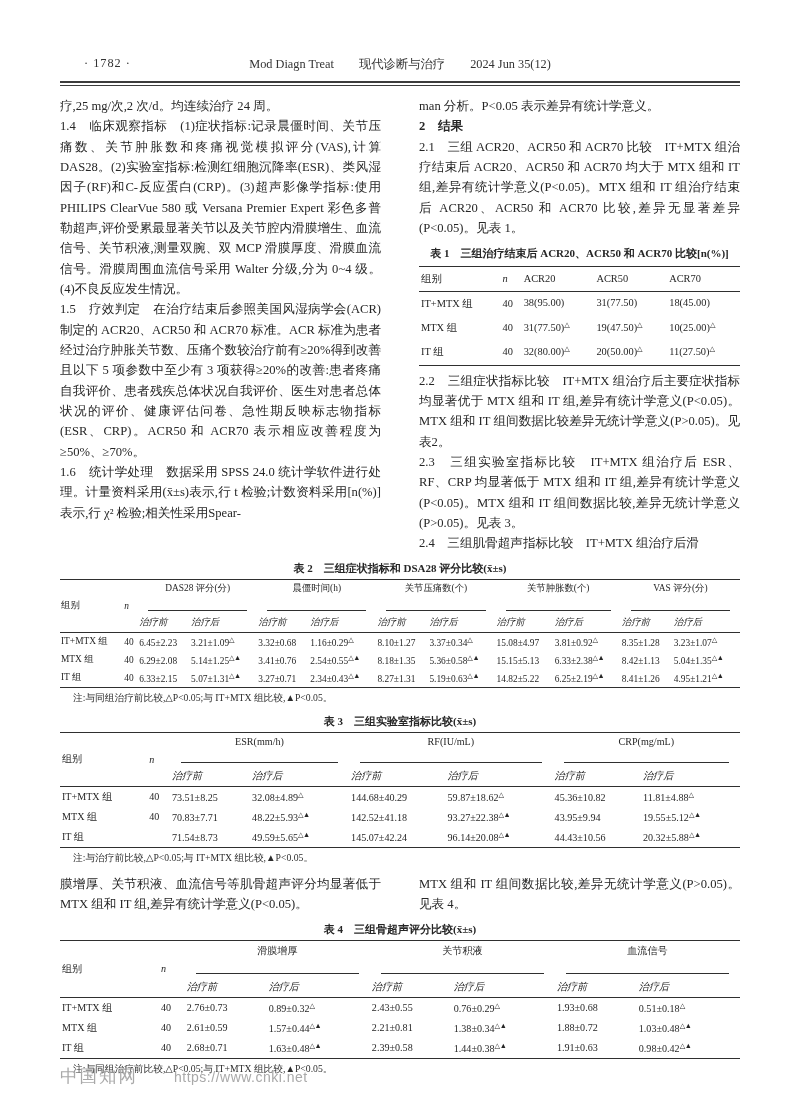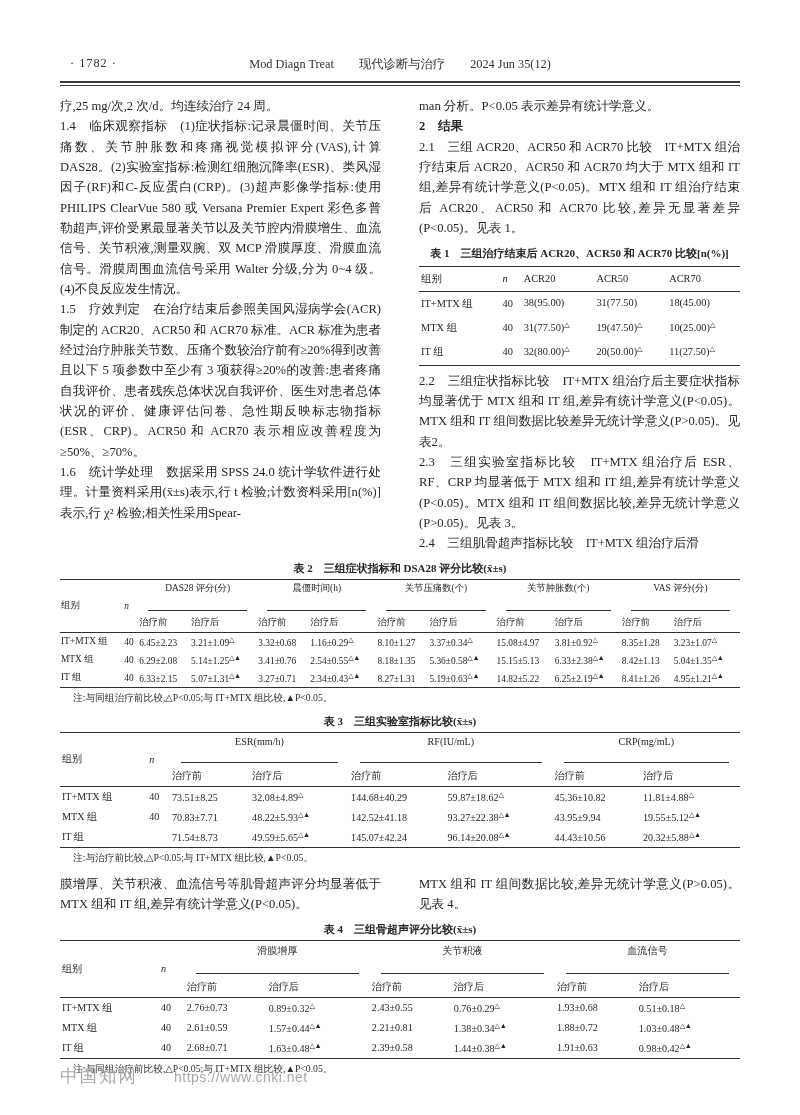--- a/index.html
+++ b/index.html
@@ -6,39 +6,39 @@
   html,body { background:#ffffff; }
   body {
     width:800px; height:1115px; position:relative; overflow:hidden;
     font-family:"Liberation Serif","DejaVu Serif",serif;
     color:#262626;
   }
   .page { position:absolute; inset:0; padding:56px 60px 0 60px; }
 
   
   .hdr { position:relative; height:18px; font-size:12.3px; color:#333; }
-  .hdr .pn { position:absolute; left:10px; top:0; letter-spacing:1px; }
+  .hdr .pn { position:absolute; left:24px; top:0; letter-spacing:1px; }
   .hdr .ctr { text-align:center; }
   .hdr .ctr span { margin:0 11px; }
   .rule { margin-top:7px; height:5px; border-top:2.3px solid #3c3c3c; border-bottom:1.1px solid #3c3c3c; }
 
   
   .cols { display:flex; gap:38px; }
   .cols.main { margin-top:10px; }
   .col { flex:1; min-width:0; font-size:12.6px; line-height:1.615; text-align:justify; }
   .col p { text-align:justify; }
   .h2 { font-weight:bold; }
 
   
   .tblk { width:100%; }
   .tt { text-align:center; font-weight:bold; font-size:11px; margin:7px 0 3px 0; }
   .t { width:100%; border-collapse:collapse; border-top:1.6px solid #2f2f2f; border-bottom:1.6px solid #2f2f2f; }
   .t th,.t td { font-weight:normal; text-align:left; white-space:nowrap; padding:2.5px 2px; }
   .t thead th[rowspan] { border-bottom:1px solid #2f2f2f; vertical-align:middle; }
-  .hline th { border-bottom:1px solid #2f2f2f; }
+  .hline th { border-bottom:1px solid #2f2f2f;font-style:italic; }
   .grp { text-align:center; padding:1px 0 0 0; }
   .gu { border-bottom:1px solid #2f2f2f; margin:0 9px; padding-bottom:15px; text-align:center; }
   .it { font-style:italic; }
   .tn { font-size:9.7px; padding:4px 0 2px 13px; color:#2c2c2c; }
   sup.mk { font-size:7.2px; vertical-align:super; letter-spacing:-0.5px; }
 
   .t1 { font-size:10.4px; }
   .t1 thead th { border-bottom:1px solid #2f2f2f; padding:3.5px 2px; }
   .t1 td { padding:3.5px 2px; }
   .t1blk { margin:3px 0 5px 0; }

